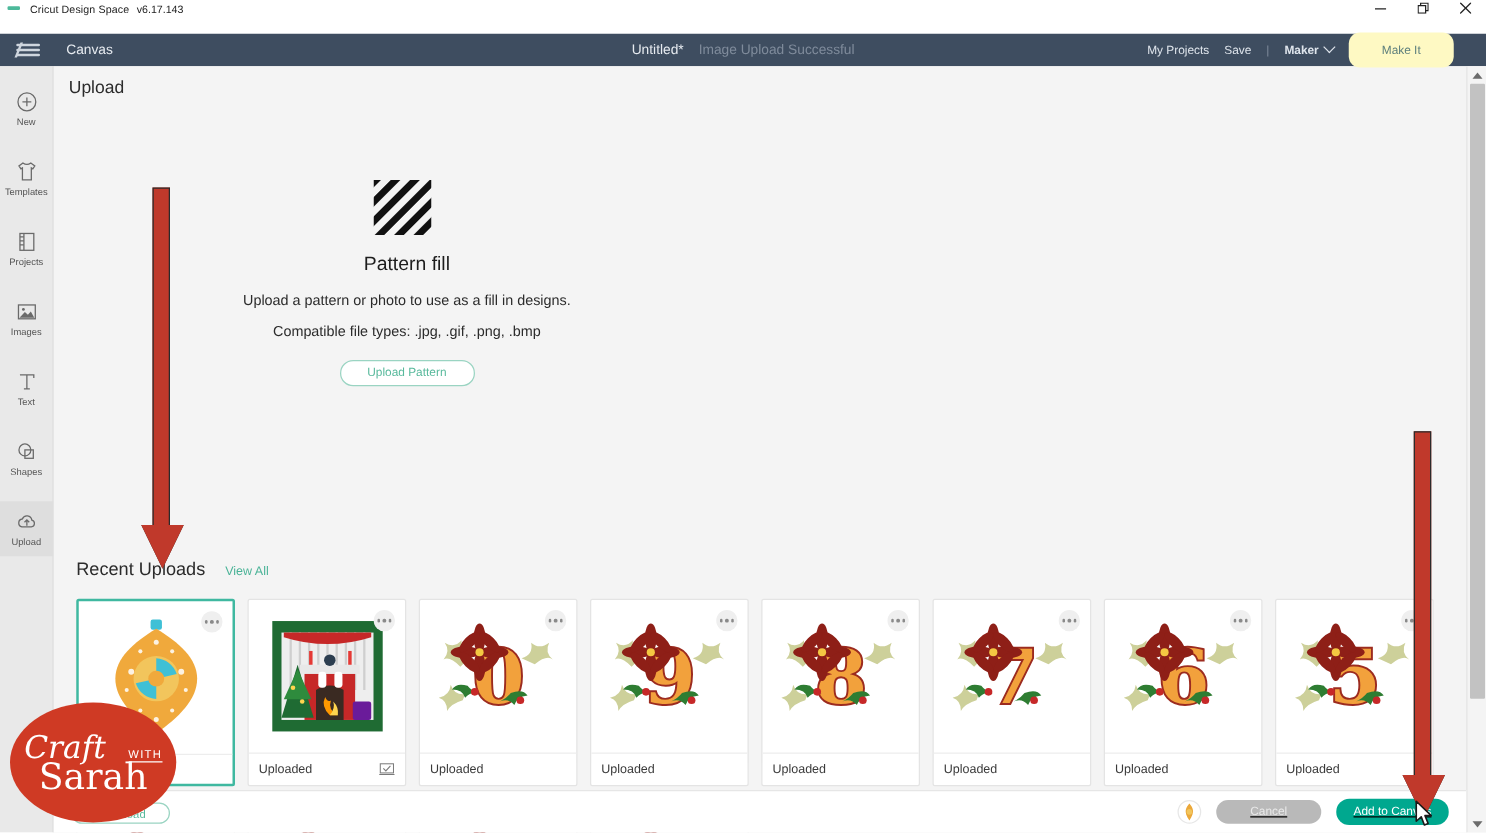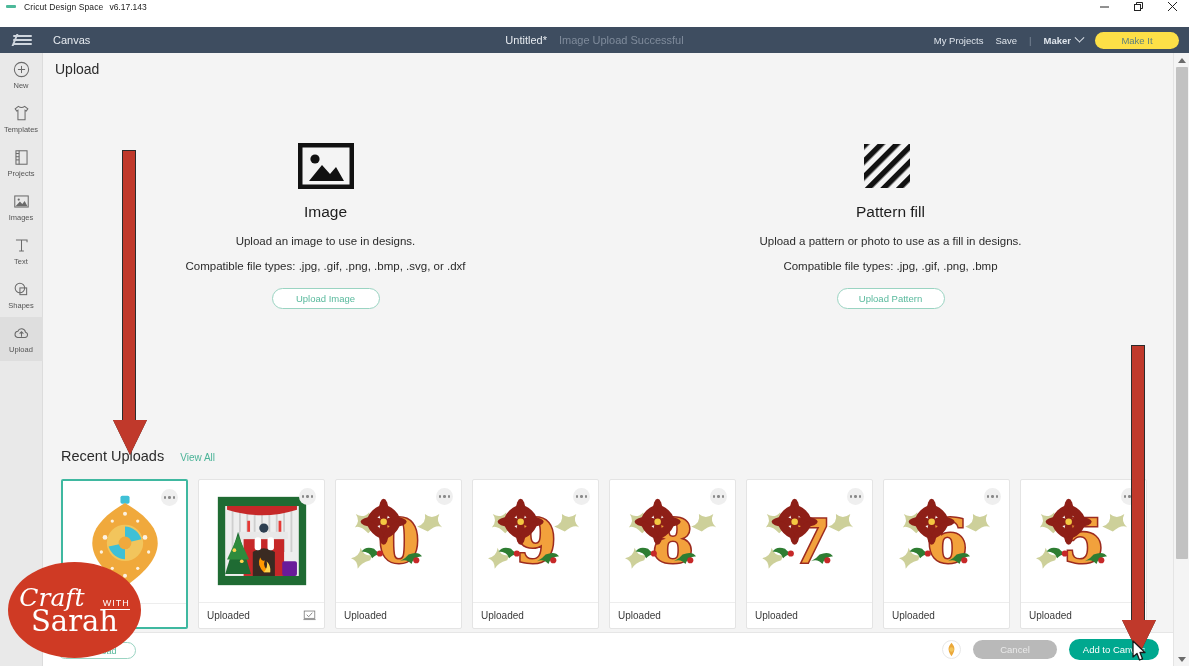--- a/index.html
+++ b/index.html
@@ -54,41 +54,41 @@
   .header-canvas { color: #e7ebf0; font-size: 11px; margin-left: 21px; }
   .header-center {
     position: absolute; left: 0; width: 1189px; text-align: center;
     display: flex; justify-content: center; align-items: center; gap: 12px;
     pointer-events: none;
   }
   .doc-title { color: #e7ebf0; font-size: 11px; pointer-events: auto; }
   .doc-status { color: #7f8b9b; font-size: 11px; pointer-events: auto; }
   .header-right {
     margin-left: auto; display: flex; align-items: center; gap: 12px;
-    padding-right: 10px; position: relative; z-index: 2;
+    padding-right: 26px; position: relative; z-index: 2;
   }
   .hdr-link { color: #dfe5ec; font-size: 9.5px; }
   .hdr-sep { color: #7f8b9b; font-size: 9.5px; }
   .hdr-machine { color: #dfe5ec; font-size: 9.5px; display: flex; align-items: center; gap: 5px; font-weight: bold; }
   .chev { width: 7px; height: 7px; border-right: 1.4px solid #dfe5ec; border-bottom: 1.4px solid #dfe5ec;
           transform: rotate(45deg) translate(-2px,-2px); }
   .make-btn {
-    width: 84px; height: 17px; border-radius: 9px; background: #fde047;
+    width: 84px; height: 28px; border-radius: 9px; background: #fef9c3;
     color: #5d7f7d; font-size: 9.5px; display: flex; align-items: center; justify-content: center;
   }
 
   
   .rail {
     position: absolute; top: 53px; left: 0; width: 43px; height: 613px;
     background: #e9e9e9; border-right: 1px solid #dcdcdc;
     display: flex; flex-direction: column; align-items: center;
   }
   .rail-item {
     width: 43px; height: 44px; display: flex; flex-direction: column;
-    align-items: center; justify-content: center; gap: 2px;
+    align-items: center; justify-content: center; gap: 2px; margin-top: 12px;
   }
   .rail-item.active { background: #dedede; }
   .rail-label { font-size: 7.5px; color: #555; }
   .rail-ico { width: 19px; height: 19px; color: #6a6a6a; }
   .rail-ico svg { display:block; width: 19px; height: 19px; }
 
   
   .panel {
     position: absolute; top: 53px; left: 43px; width: 1146px; height: 613px;
     background: #f4f4f4; overflow: hidden;
@@ -154,21 +154,21 @@
   .sb-thumb {
     position: absolute; top: 0px; left: 2px; width: 12px; height: 492px;
     background: #c2c2c2; border-radius: 1px;
   }
   .sb-bottom { position:absolute; bottom:0; left:0; }
 
   
   .bottombar {
     position: absolute; bottom: 0; left: 43px; width: 1130px; height: 34px;
     background: #ffffff; border-top: 1px solid #e6e6e6; display: flex; align-items: center;
-    justify-content: flex-end; padding-right: 14px; gap: 12px;
+    justify-content: flex-end; padding-right: 14px; gap: 12px; text-decoration: underline;
   }
   .mini-thumb {
     width: 19px; height: 19px; border-radius: 50%; background: #fff;
     border: 1px solid #e7e7e7; display: flex; align-items: center; justify-content: center; overflow: hidden;
   }
   .cancel-btn {
     width: 84px; height: 19px; border-radius: 10px; background: #b9b9b9;
     color: #e9e9e9; font-size: 9.5px; display: flex; align-items: center; justify-content: center;
   }
   .add-btn {
@@ -328,33 +328,20 @@
     </div>
   </div>
 
   <div class="panel">
     <div class="panel-inner">
 
       <div class="panel-title">Upload</div>
 
       <div class="choices">
 
-        <div class="choice">
-          <span class="choice-ico">
-            <svg viewBox="0 0 56 46" width="56" height="46">
-              <rect x="2" y="2" width="52" height="42" fill="none" stroke="#111" stroke-width="5"></rect>
-              <circle cx="17" cy="16" r="4.6" fill="#111"></circle>
-              <path d="M11 38 L24 22 L32 31 L38 24 L46 38 Z" fill="#111"></path>
-            </svg>
-          </span>
-          <div class="choice-h">Image</div>
-          <div class="choice-p">Upload an image to use in designs.</div>
-          <div class="choice-p2">Compatible file types: .jpg, .gif, .png, .bmp, .svg, or .dxf</div>
-          <div class="ghost-btn">Upload Image</div>
-        </div>
 
         <div class="choice">
           <span class="choice-ico">
             <svg viewBox="0 0 48 46" width="48" height="46">
               <defs>
                 <pattern id="stripes" width="11" height="11" patternUnits="userSpaceOnUse" patternTransform="rotate(45)">
                   <rect width="5.5" height="11" fill="#111"></rect>
                 </pattern>
               </defs>
               <rect x="1" y="1" width="46" height="44" fill="url(#stripes)"></rect>

